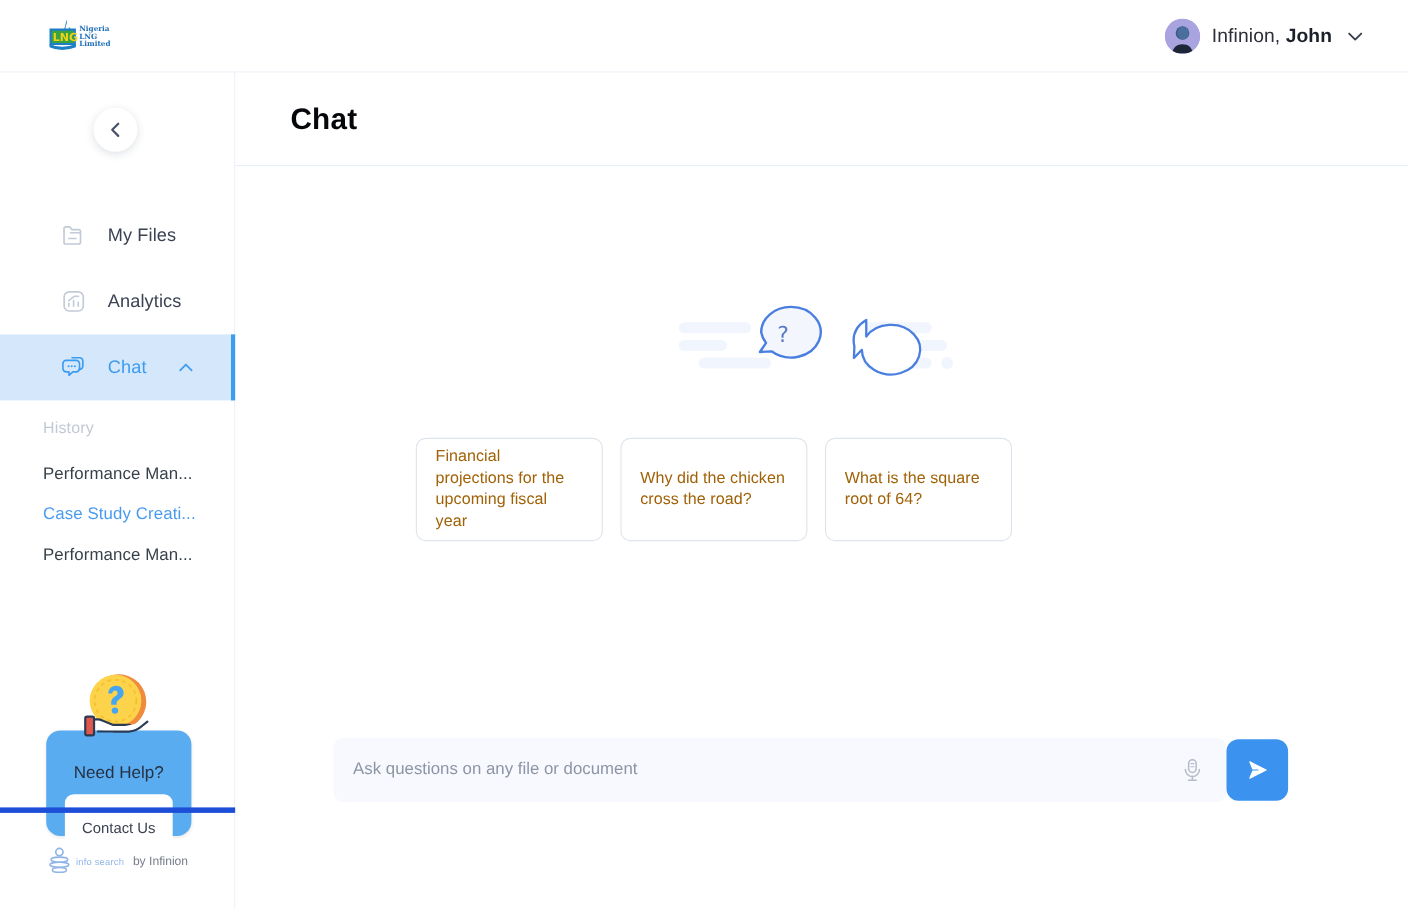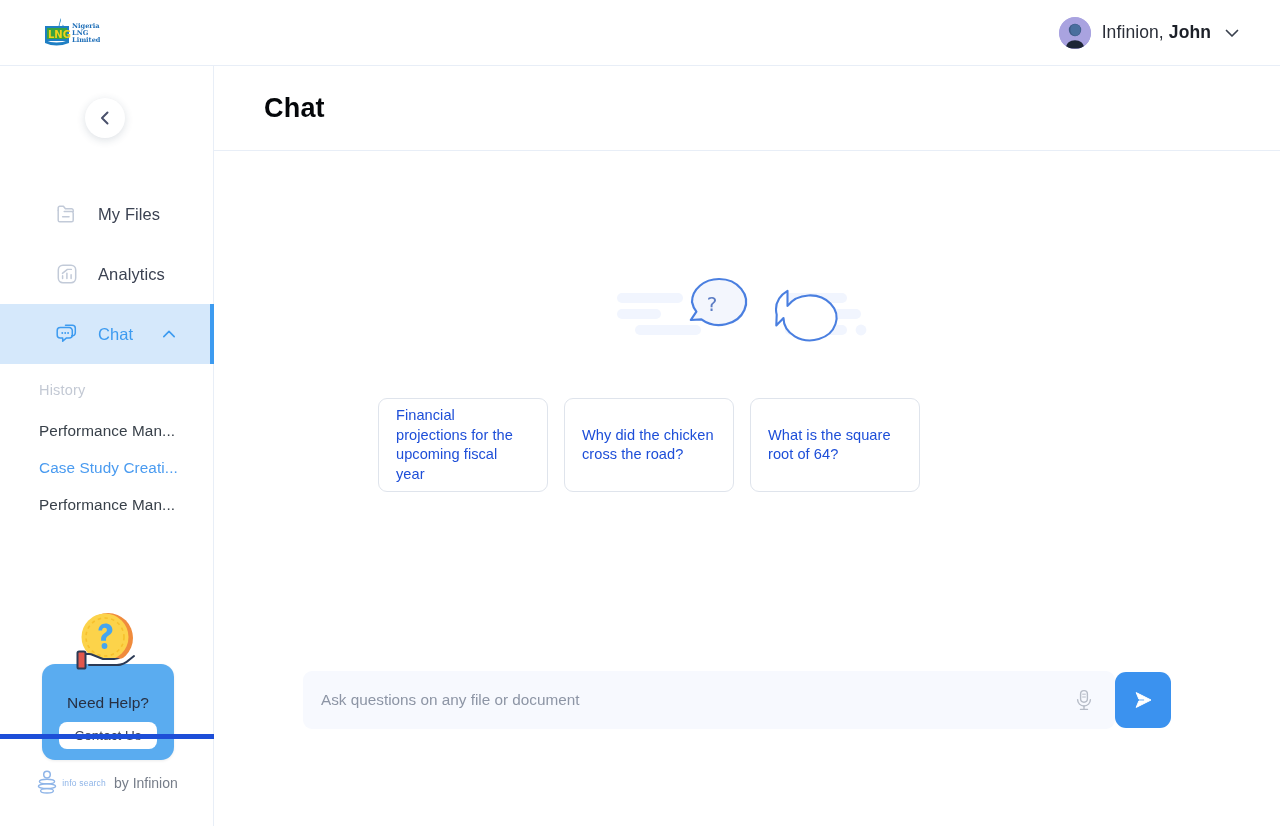--- a/index.html
+++ b/index.html
@@ -85,31 +85,31 @@
     border-radius: 13px;
     display: flex; flex-direction: column; align-items: center;
     box-shadow: 0 1px 3px rgba(0,0,0,.08);
   }
   .help-illus { position: absolute; top: -56px; left: 50%; transform: translateX(-50%); }
   .help-title {
     margin-top: 30px; font-size: 15.5px; color: #273043; font-weight: 400;
   }
   .contact-btn {
     margin-top: 10px; background: #fff; border: none; border-radius: 8px;
-    padding: 6px 16px; font-size: 13.5px; color: #3c4252; cursor: pointer;
+    padding: 23px 16px; font-size: 13.5px; color: #3c4252; cursor: pointer;
     font-family: "Liberation Sans", sans-serif;
   }
 
   .sidebar-footer {
     position: absolute; left: 0; bottom: 0; width: 214px; height: 92px;
     border-top: 5px solid #1d4ed8;
     display: flex; align-items: center; justify-content: center; gap: 4px;
   }
   .footer-isearch { font-size: 8.5px; color: #8fb5e8; letter-spacing:.2px; }
-  .footer-by { font-size: 14px; color: #767d89; margin-left: 4px; }
+  .footer-by { font-size: 11px; color: #767d89; margin-left: 4px; }
 
   
   .main { position: absolute; left: 214px; top: 66px; width: 1066px; height: 760px; background:#fff; }
   .page-head {
     height: 85px; border-bottom: 1px solid #e8eef7;
     display: flex; align-items: center;
   }
   .page-title {
     margin-left: 50px; font-size: 27px; font-weight: 700; color: #05070a;
     letter-spacing:.2px;
@@ -124,21 +124,21 @@
     position: absolute; top: 332px; left: 164px;
     display: flex; gap: 16px;
   }
   .q-card {
     width: 170px; height: 94px; border: 1px solid #dfe4ec;
     border-radius: 9px; background: #fff;
     display: flex; align-items: center;
     padding: 0 17px; cursor: pointer;
   }
   .q-card span {
-    font-size: 14.6px; line-height: 19.5px; color: #1d4ed8; letter-spacing:.05px;
+    font-size: 14.6px; line-height: 19.5px; color: #a16207; letter-spacing:.05px;
   }
 
   .composer {
     position: absolute; top: 605px; left: 89px;
     display: flex; align-items: center; gap: 0;
   }
   .input-shell {
     width: 812px; height: 58px; background: #f7f9fe; border-radius: 9px;
     display: flex; align-items: center; padding: 0 18px;
   }

